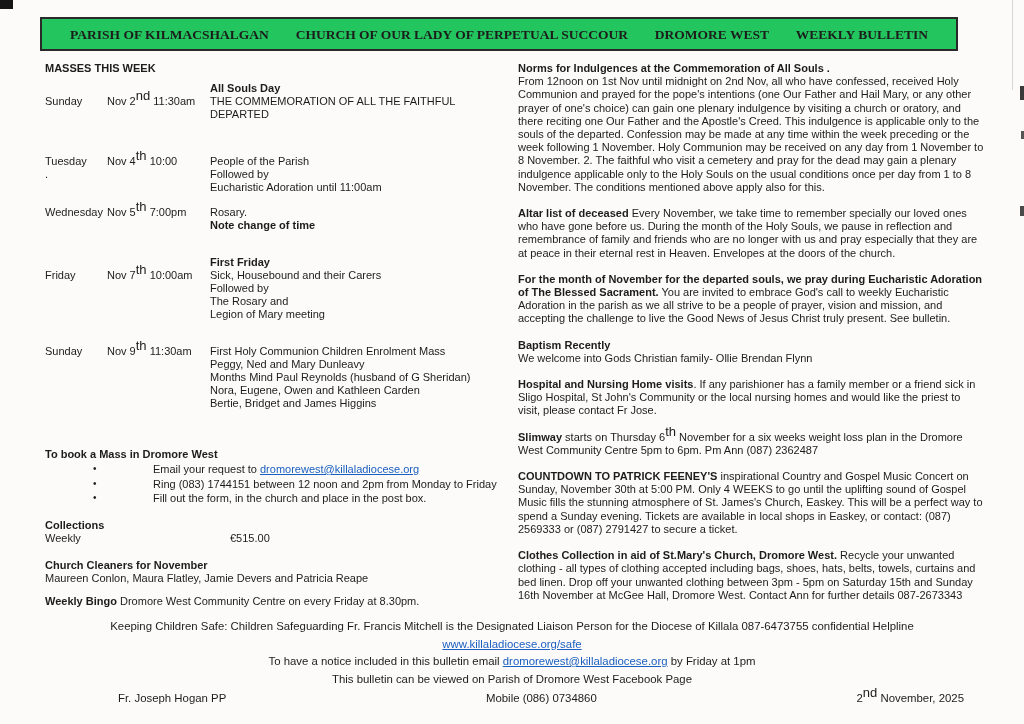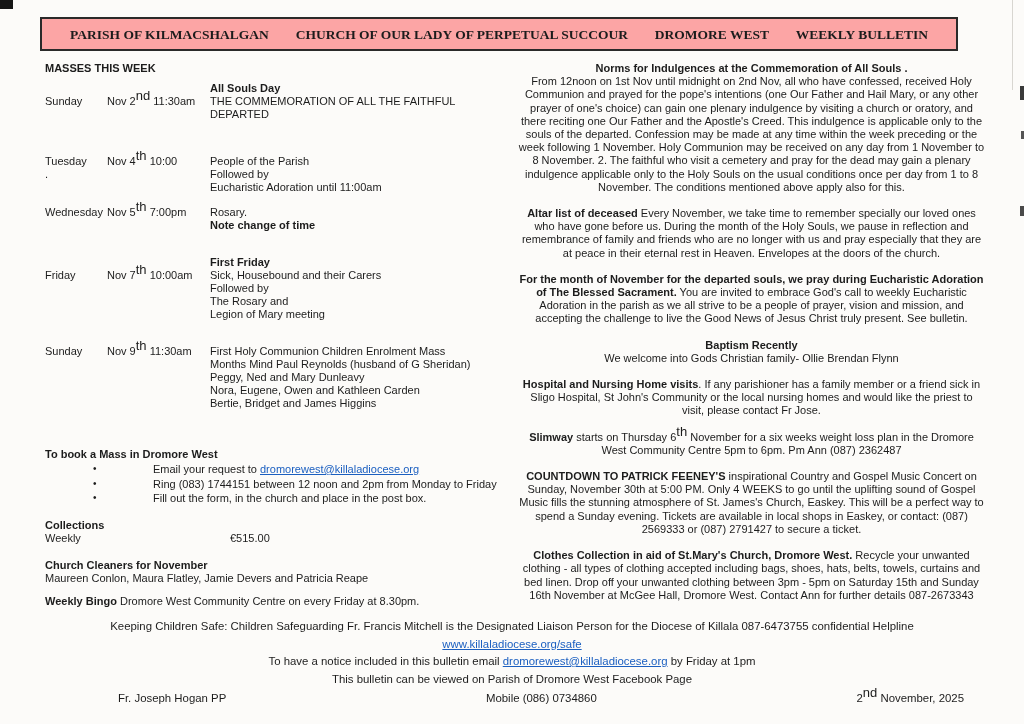--- a/index.html
+++ b/index.html
@@ -8,30 +8,30 @@
     background:#fcfbf9;color:#1c1c1c;
     font-family:"Liberation Sans","DejaVu Sans",sans-serif;
     font-size:11px;line-height:13px;
   }
   
   .artifact{position:absolute;background:#151515;}
   .edge-line{position:absolute;background:#d8d6d1;}
   
   .header-box{
     position:absolute;left:40px;top:17px;width:918px;height:34px;
-    border:2px solid #2a2a2a;background:#fca5a5;
+    border:2px solid #2a2a2a;background:#22c55e;
     display:flex;align-items:center;justify-content:space-between;
     padding:0 28px;box-sizing:border-box;
     font-family:"Liberation Serif","DejaVu Serif",serif;
     font-weight:bold;font-size:13.5px;white-space:nowrap;
   }
   
   .cols{position:absolute;left:45px;top:62px;width:940px;display:flex;}
   .col-left{width:458px;flex:none;}
-  .col-right{flex:1;padding-left:15px;box-sizing:border-box;text-align:center;}
+  .col-right{flex:1;padding-left:15px;box-sizing:border-box;}
   b,.bold{font-weight:bold;}
   sup{font-size:13px;line-height:0;}
   
   .masses-heading{font-weight:bold;margin-bottom:7px;}
   .mrow{display:flex;}
   .mdate{width:165px;flex:none;}
   .mdate.offset1{padding-top:13px;}
   .day{display:inline-block;min-width:62px;}
   .mdesc{flex:1;}
   .mb34{margin-bottom:34px;} .mb24{margin-bottom:24px;}
@@ -118,22 +118,22 @@
         <div>Legion of Mary meeting</div>
       </div>
     </div>
 
     <div class="mrow mb38">
       <div class="mdate">
         <span class="day">Sunday</span><span>Nov  9</span><sup>th</sup> <span>11:30am</span>
       </div>
       <div class="mdesc">
         <div>First Holy Communion Children Enrolment Mass</div>
+        <div>Peggy, Ned and Mary Dunleavy</div>
         <div>Months Mind Paul Reynolds (husband of G Sheridan)</div>
-        <div>Peggy, Ned and Mary Dunleavy</div>
         <div>Nora, Eugene, Owen and Kathleen Carden</div>
         <div>Bertie, Bridget and James Higgins</div>
       </div>
     </div>
 
     <div class="mb13">
       <div class="bold">To book a Mass in Dromore West</div>
       <ul class="bullets">
         <li>
           <span class="dot">•</span>

